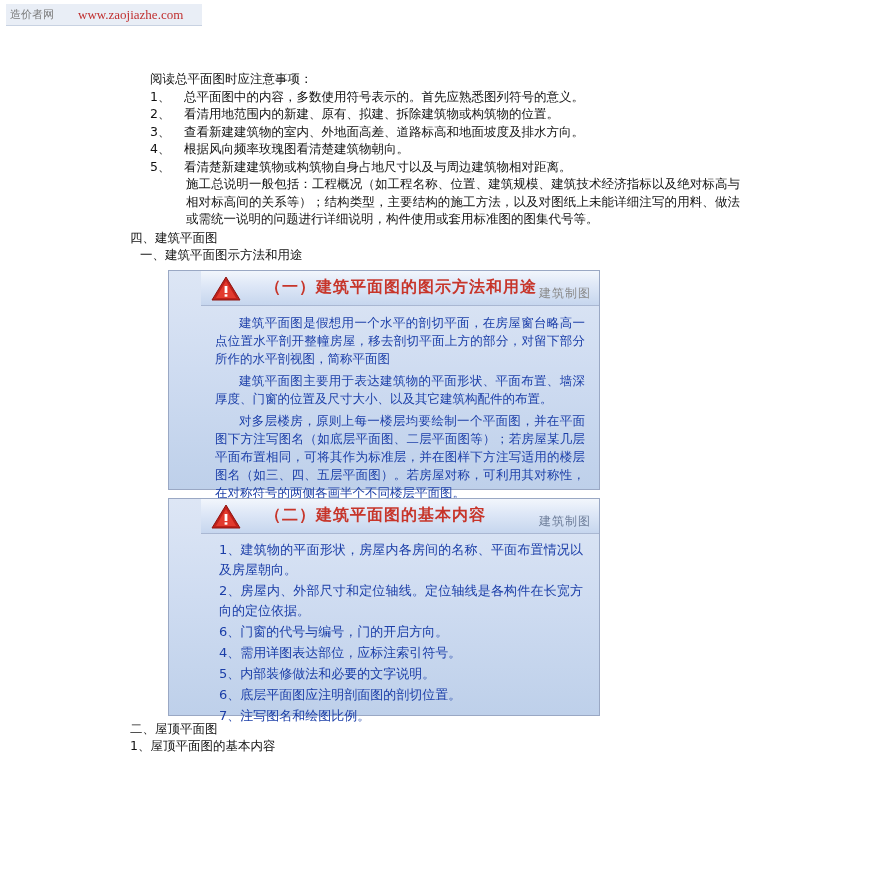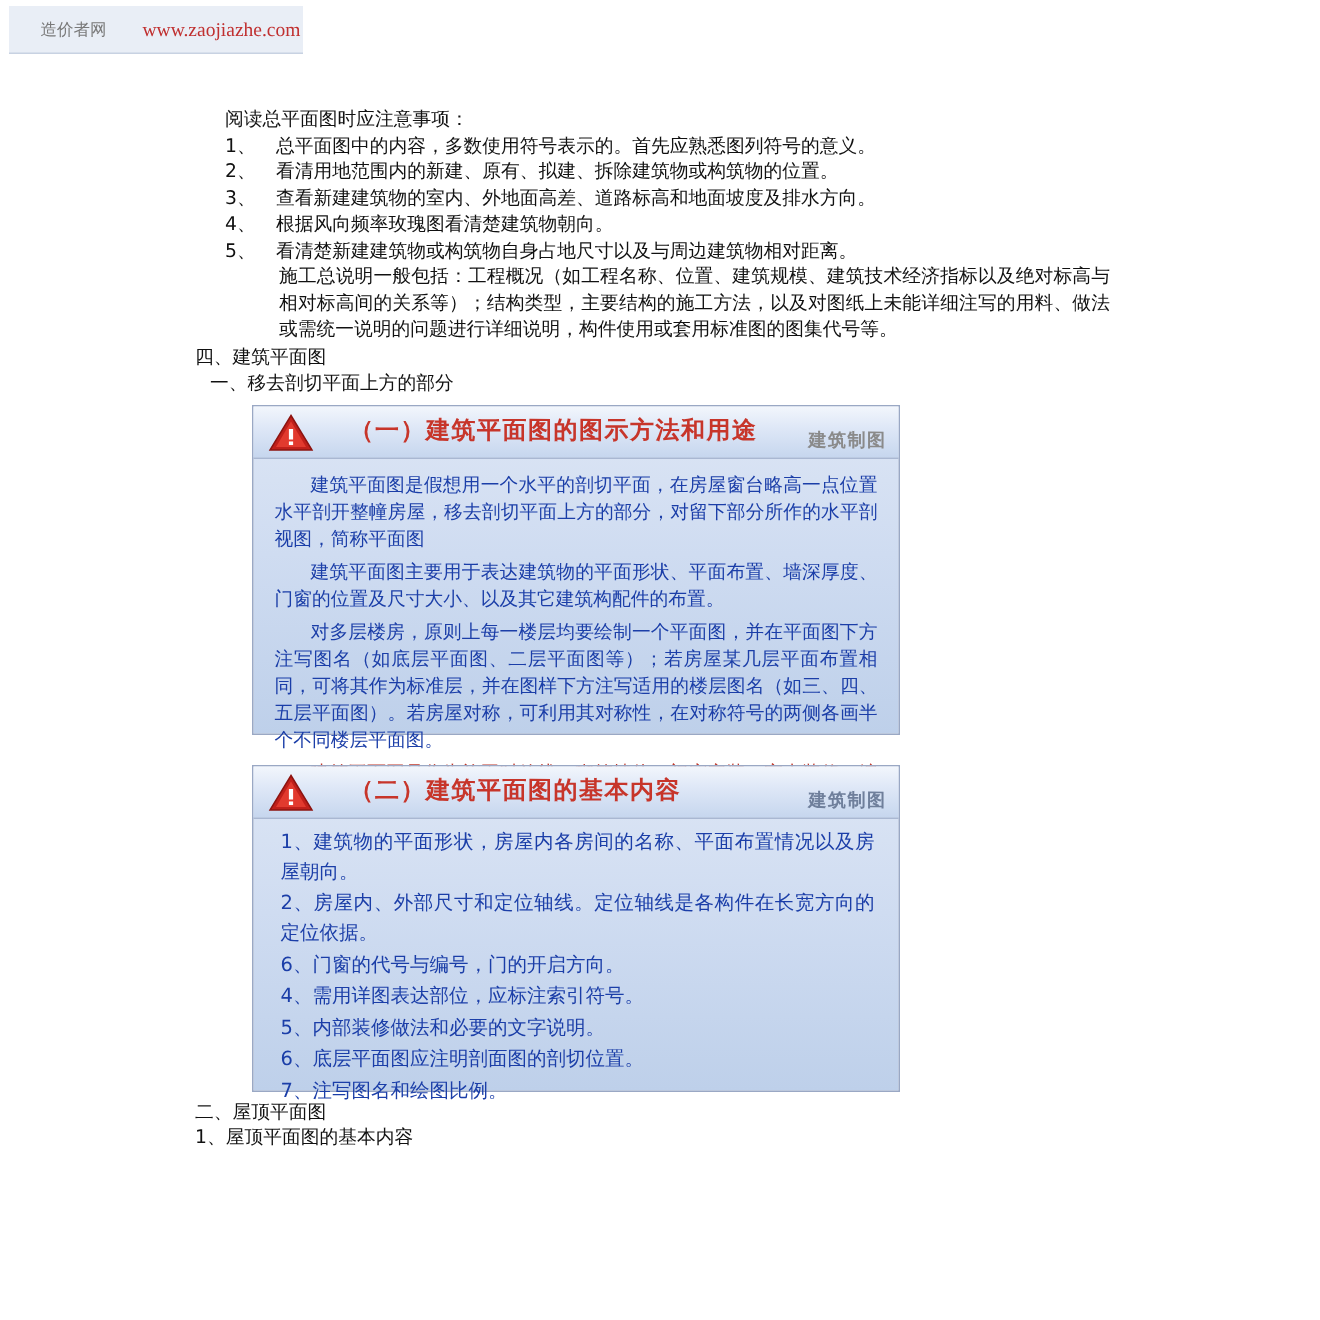--- a/index.html
+++ b/index.html
@@ -15,26 +15,26 @@
     position: relative;
     overflow: hidden;
   }
 
   
   .watermark {
     position: absolute;
     top: 4px;
     left: 6px;
     width: 196px;
-    height: 32px;
+    height: 22px;
     background: #e9eef6;
     border-bottom: 1px solid #c8d2e2;
     display: flex;
     align-items: center;
-    padding-left: 21px;
+    padding-left: 4px;
     box-sizing: border-box;
   }
   .watermark .wm-cn {
     font-size: 11px;
     color: #7a7a7a;
     letter-spacing: 0px;
   }
   .watermark .wm-url {
     font-size: 13px;
     color: #c03030;
@@ -88,23 +88,24 @@
   }
 
   
   .imgblock {
     margin-left: 168px;
     width: 432px;
     border: 1px solid #9aa8c4;
     box-sizing: border-box;
     position: relative;
     background: linear-gradient(to bottom, #dde6f5 0%, #cfdcf1 45%, #bed0ea 100%);
+    padding-left: 32px;
   }
   .imgblock.one { margin-top: 6px; height: 220px; }
-  .imgblock.two { margin-top: 20px; height: 218px; }
+  .imgblock.two { margin-top: 8px; height: 218px; }
 
   .ib-title {
     height: 34px;
     background: linear-gradient(to bottom, #f2f6fc 0%, #dfe8f7 40%, #c6d6ee 100%);
     border-bottom: 1px solid #a9b7d2;
     display: flex;
     align-items: center;
     position: relative;
   }
   .ib-warn {
@@ -122,21 +123,21 @@
     color: #c7352a;
     letter-spacing: 1px;
     margin-left: 24px;
   }
   .ib-brand {
     position: absolute;
     right: 8px;
     bottom: 3px;
     font-size: 12px;
     color: #6f7f9b;
-    font-weight: bold;
+    font-weight: normal;
     letter-spacing: 1px;
   }
   .ib-brand.grey { color: #8a8a8a; }
 
   .ib-body {
     padding: 8px 14px 6px 14px;
   }
   .ib-p {
     font-family: "DejaVu Sans", "Liberation Sans", sans-serif;
     font-size: 12.5px;
@@ -201,21 +202,21 @@
     </div>
     <div class="li">
       <span class="num">5、</span>
       <span class="body">看清楚新建建筑物或构筑物自身占地尺寸以及与周边建筑物相对距离。</span>
     </div>
   </div>
 
   <div class="txt para-indent">施工总说明一般包括：工程概况（如工程名称、位置、建筑规模、建筑技术经济指标以及绝对标高与相对标高间的关系等）；结构类型，主要结构的施工方法，以及对图纸上未能详细注写的用料、做法或需统一说明的问题进行详细说明，构件使用或套用标准图的图集代号等。</div>
 
   <div class="txt sec-h1">四、建筑平面图</div>
-  <div class="txt sec-h2">一、移去剖切平面上方的部分</div>
+  <div class="txt sec-h2">一、建筑平面图示方法和用途</div>
 
   <div class="imgblock one">
     <div class="ib-title">
       <span class="ib-warn">
         <svg width="30" height="26" viewBox="0 0 30 26">
           <polygon points="15,2 29,25 1,25" fill="#c0201a" stroke="#8d1410" stroke-width="1"></polygon>
           <polygon points="15,6 25,23 5,23" fill="#e23a2e"></polygon>
           <rect x="13.6" y="11" width="2.8" height="7" fill="#ffffff"></rect>
           <rect x="13.6" y="19.3" width="2.8" height="2.4" fill="#ffffff"></rect>
         </svg>

